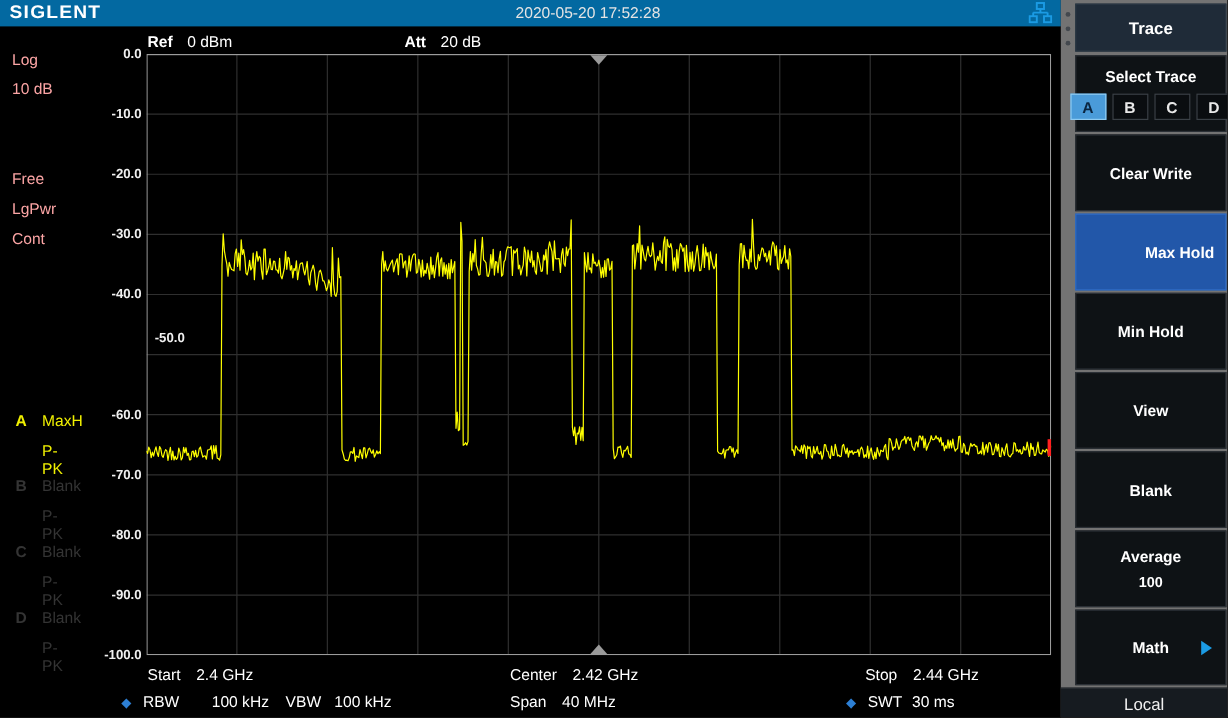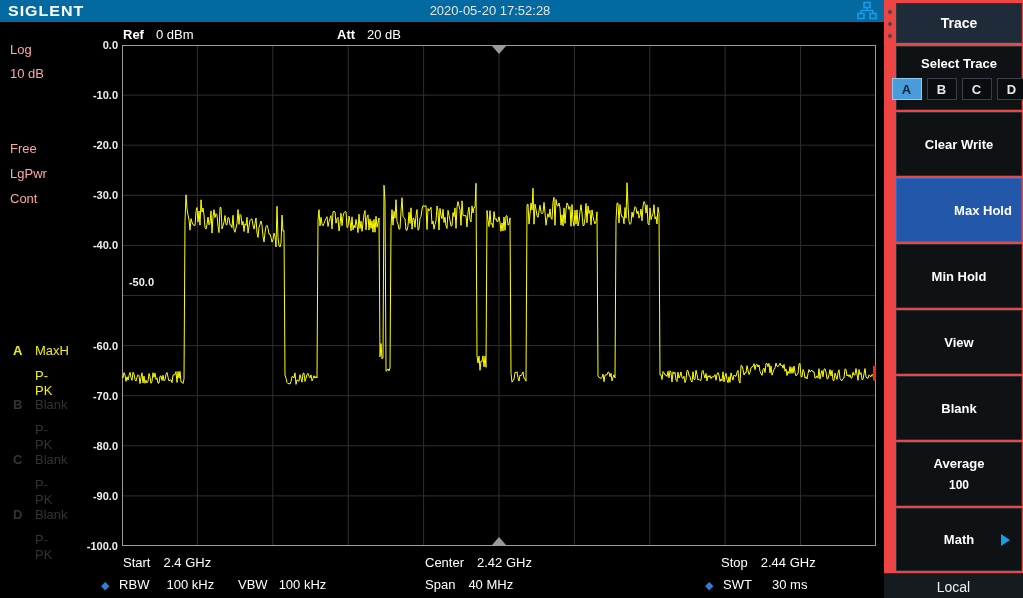--- a/index.html
+++ b/index.html
@@ -22,21 +22,21 @@
   
   .refatt{position:absolute;top:27px;font-size:13px;color:#fff;}
   .refatt b{font-weight:bold;margin-right:12px;}
   .plot{position:absolute;left:122px;top:45px;width:754px;height:501px;}
   .ylabel{position:absolute;width:118px;text-align:right;font-size:11px;font-weight:bold;color:#f0f0f0;}
   
   .foot{position:absolute;font-size:13px;color:#fff;white-space:nowrap;}
   .foot .lab{margin-right:13px;}
   .diamond{color:#2d7fd4;font-size:11px;margin-right:6px;}
   
-  .menu{position:absolute;left:884px;top:0;width:139px;height:598px;background:#ef4444;}
+  .menu{position:absolute;left:884px;top:0;width:139px;height:598px;background:#737373;}
   .handle-dot{position:absolute;left:4px;width:4px;height:4px;border-radius:50%;background:#43484e;}
   .menu-cell{
     position:absolute;left:12px;right:1px;background:#0e1215;border:1px solid #2b3036;
     display:flex;align-items:center;justify-content:center;flex-direction:column;
     font-size:13px;font-weight:bold;color:#fff;box-sizing:border-box;cursor:pointer;
   }
   .menu-title{background:#1f2b38;border-color:#2b3844;font-size:14px;}
   .menu-selected{background:#2257a9;border-color:#2f6bc4;}
   .trace-btn-row{display:flex;gap:5px;margin-top:7px;}
   .trace-btn{
@@ -156,31 +156,31 @@
     <span class="lab">Start</span><span>2.4 GHz</span>
   </div>
   <div class="foot" style="left:425px;top:555px;">
     <span class="lab">Center</span><span>2.42 GHz</span>
   </div>
   <div class="foot" style="left:721px;top:555px;">
     <span class="lab">Stop</span><span>2.44 GHz</span>
   </div>
   <div class="foot" style="left:101px;top:577px;">
     <span class="diamond">◆</span>
-    <span class="lab" style="margin-right:17px;">RBW</span><span>100 kHz</span>
+    <span class="lab" style="margin-right:27px;">RBW</span><span>100 kHz</span>
   </div>
   <div class="foot" style="left:238px;top:577px;">
     <span class="lab" style="margin-right:11px;">VBW</span><span>100 kHz</span>
   </div>
   <div class="foot" style="left:425px;top:577px;">
     <span class="lab">Span</span><span>40 MHz</span>
   </div>
   <div class="foot" style="left:705px;top:577px;">
     <span class="diamond">◆</span>
-    <span class="lab" style="margin-right:20px;text-align:right;">SWT</span><span>30 ms</span>
+    <span class="lab" style="margin-right:8px;text-align:right;">SWT</span><span>30 ms</span>
   </div>
 
   <div class="menu">
     <div class="handle-dot" style="top:10px;"></div>
     <div class="handle-dot" style="top:22px;"></div>
     <div class="handle-dot" style="top:34px;"></div>
 
     <div class="menu-cell menu-title" style="top:3px;height:40px;">Trace</div>
 
     <div class="menu-cell" style="top:46px;height:64px;justify-content:flex-start;padding-top:9px;">

